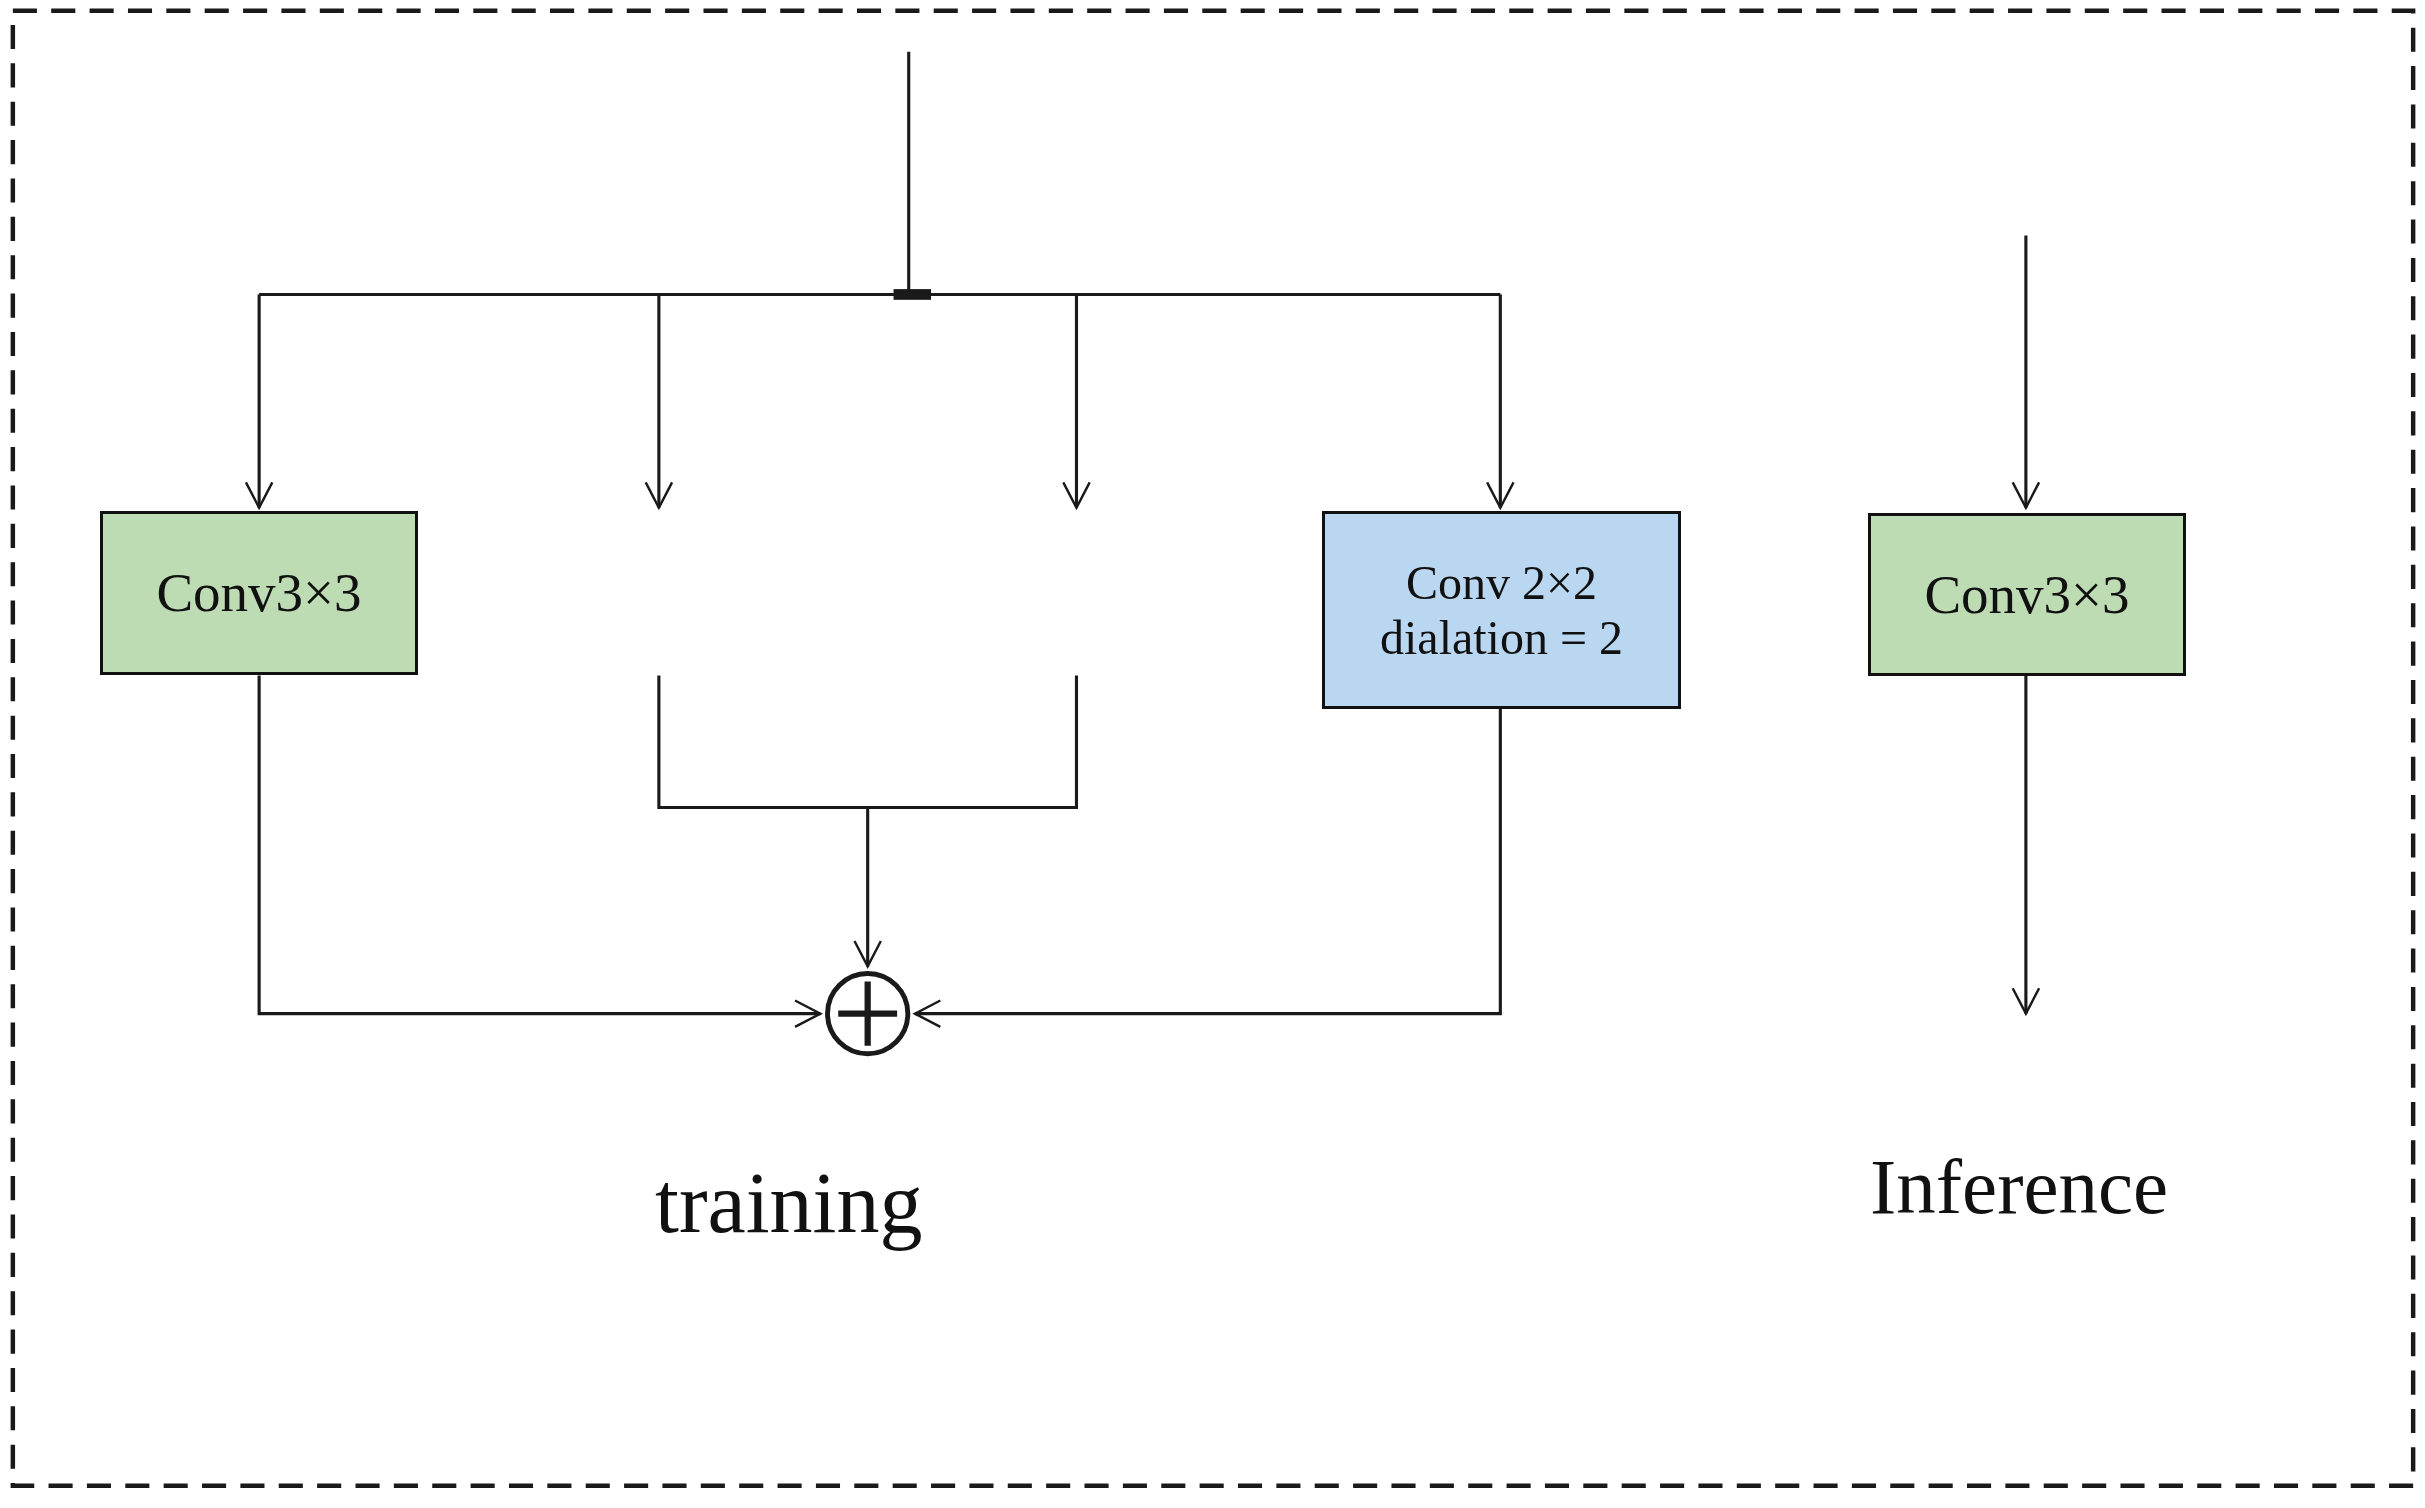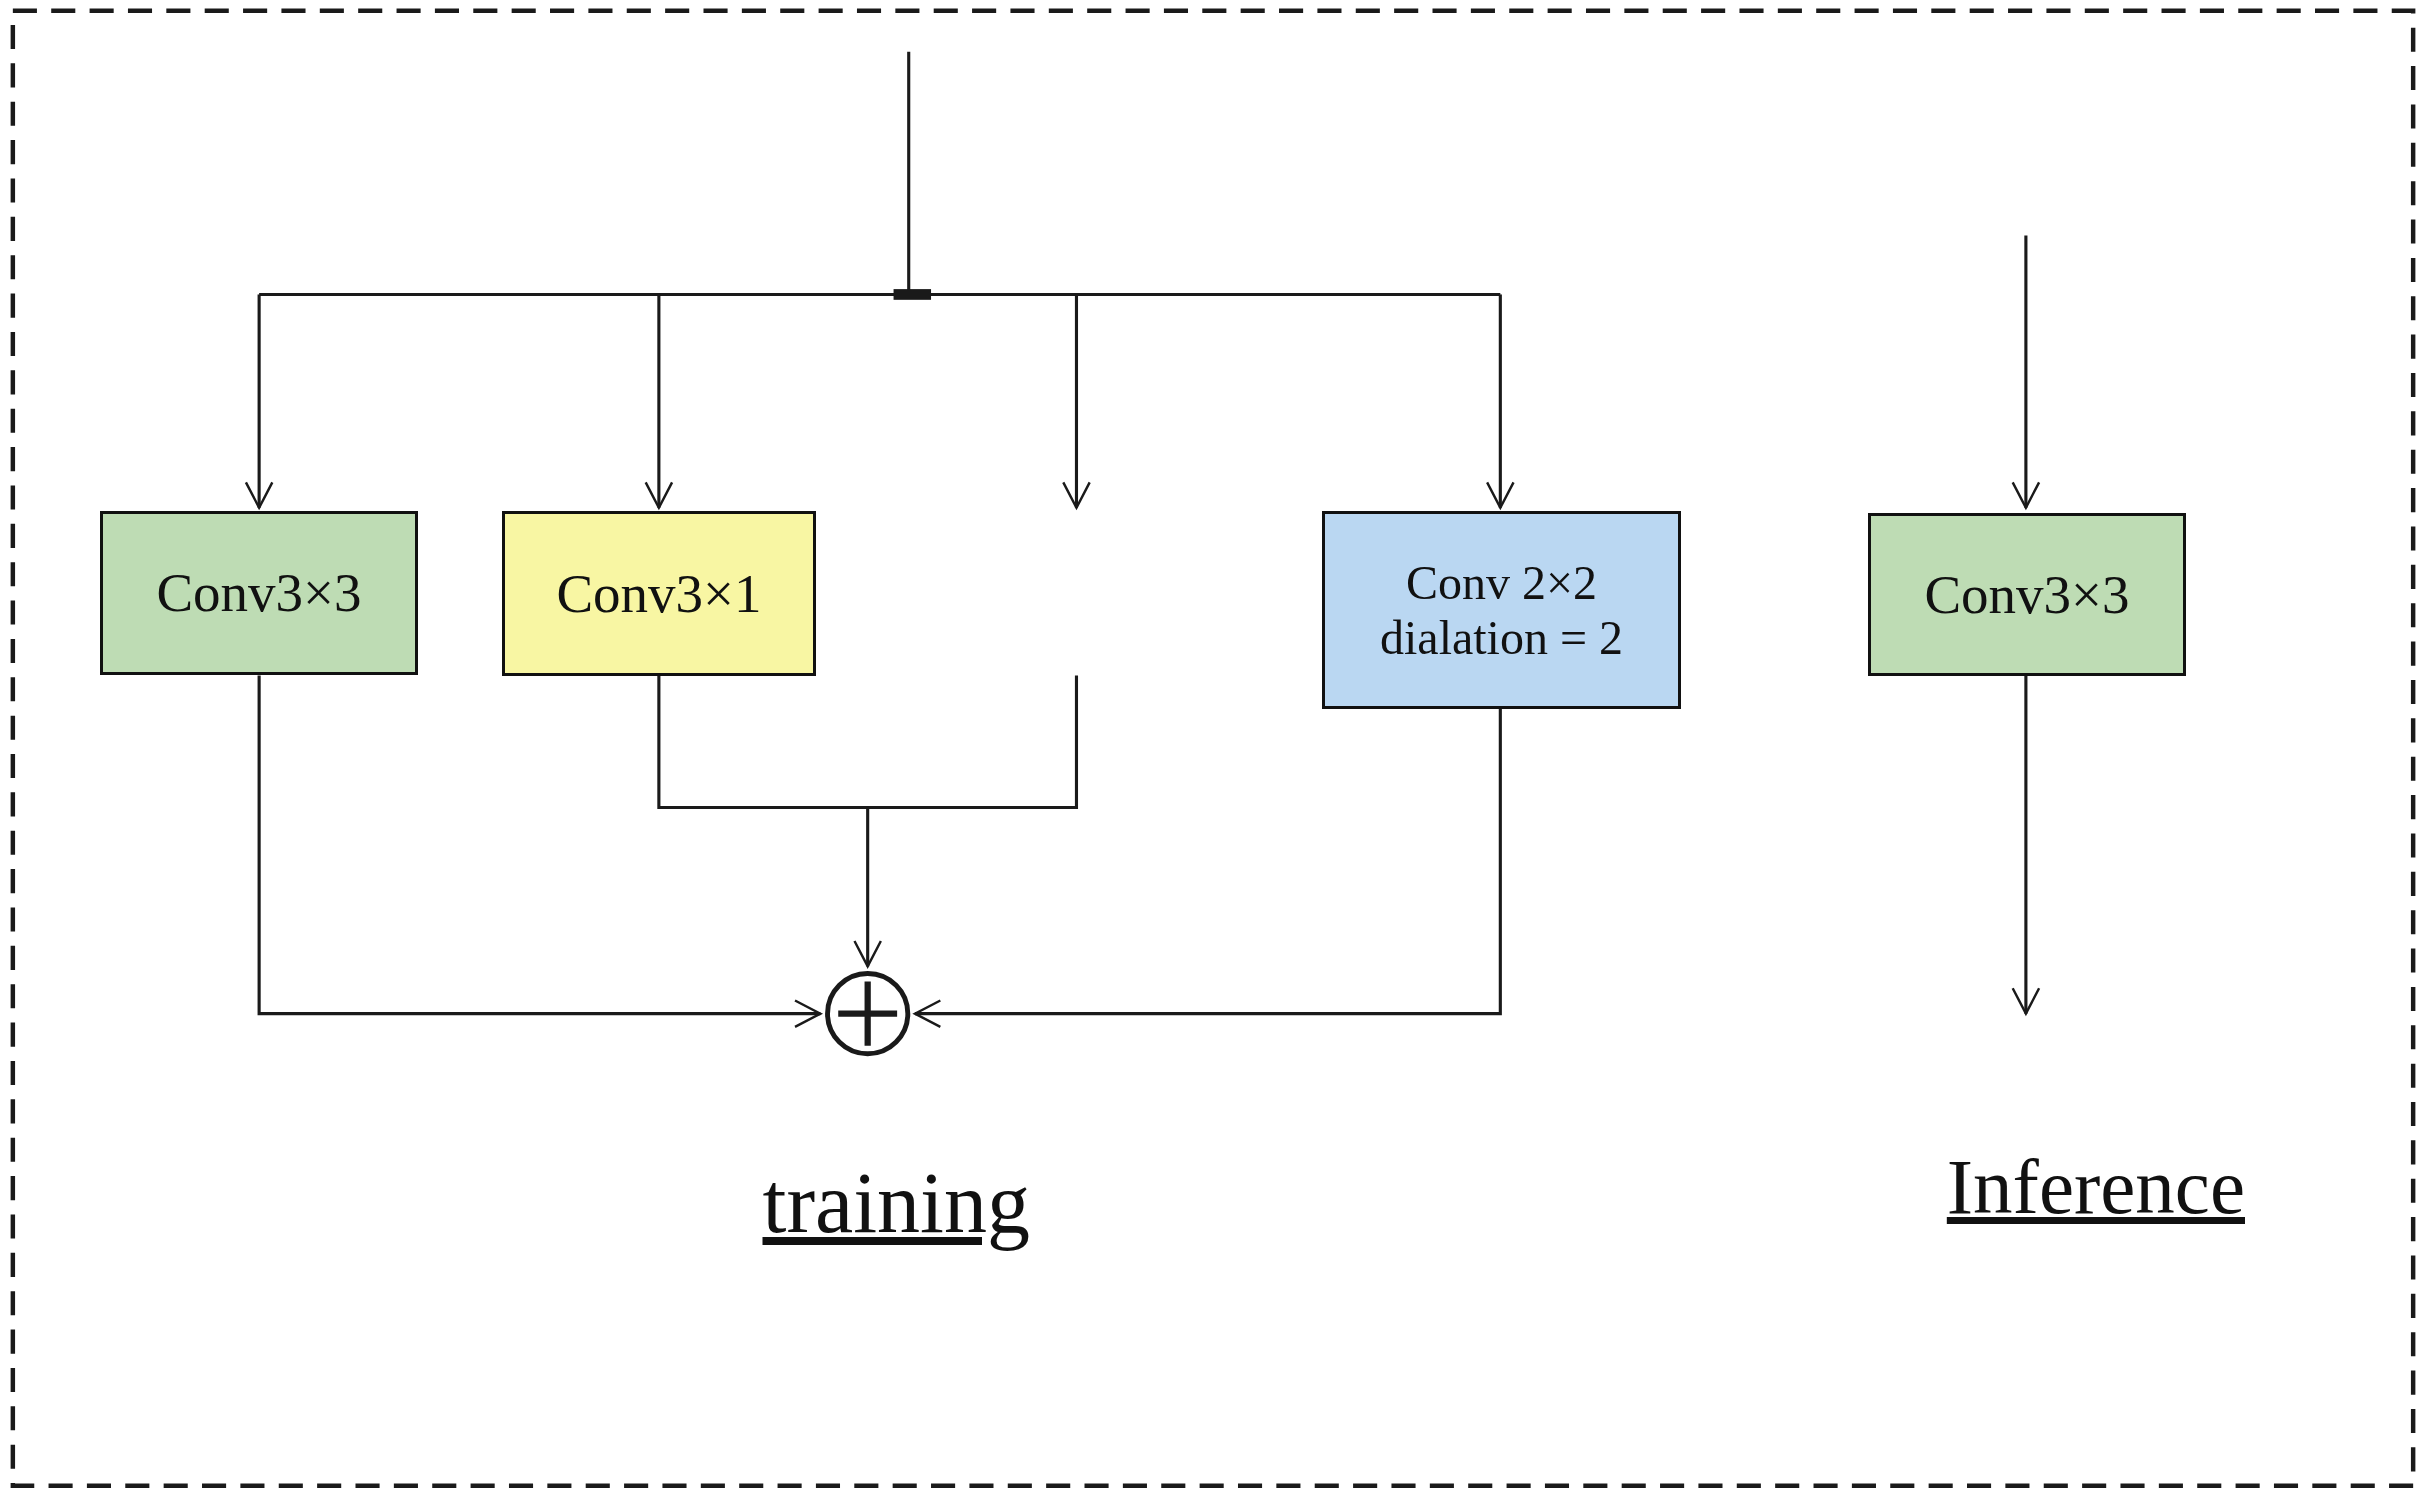--- a/index.html
+++ b/index.html
@@ -48,22 +48,21 @@
 
   #box-conv3x3-training { left: 100px;  top: 511px; width: 318px; height: 164px; }
   #box-conv3x1          { left: 502px;  top: 511px; width: 314px; height: 165px; }
   #box-conv1x3          { left: 919px; top: 511px; width: 314px; height: 163px; }
   #box-conv2x2          { left: 1322px; top: 511px; width: 359px; height: 198px; }
   #box-conv3x3-inference{ left: 1868px; top: 513px; width: 318px; height: 163px; }
 
   .caption {
     position: absolute;
     width: 375px;
-    text-align: right;
-    text-decoration: underline;
+    text-align: left;
   }
   #training-label  { left: 655px;  top: 1153px; font-size: 86px; }
   #inference-label { left: 1870px; top: 1142px; font-size: 79px; }
 </style>
 </head>
 <body>
 
 <div id="canvas">
 
   <svg id="wiring" viewBox="0 0 2718 1690" xmlns="http://www.w3.org/2000/svg">
@@ -94,23 +93,20 @@
     <path class="sum-plus" d="M972 1100 V1172 M939 1136 H1005"></path>
 
     <path class="ln arr" d="M2270 264 V569"></path>
     <path class="ln arr" d="M2270 757 V1136"></path>
   </svg>
 
   <div class="box box-green" id="box-conv3x3-training">
     <span>Conv3×3</span>
   </div>
 
-  <div class="box box-paleyellow" id="box-conv3x1">
-    <span>Conv3×1</span>
-  </div>
 
 
   <div class="box box-blue" id="box-conv2x2">
     <span>Conv 2×2</span>
     <span>dialation = 2</span>
   </div>
 
   <div class="box box-green" id="box-conv3x3-inference">
     <span>Conv3×3</span>
   </div>

